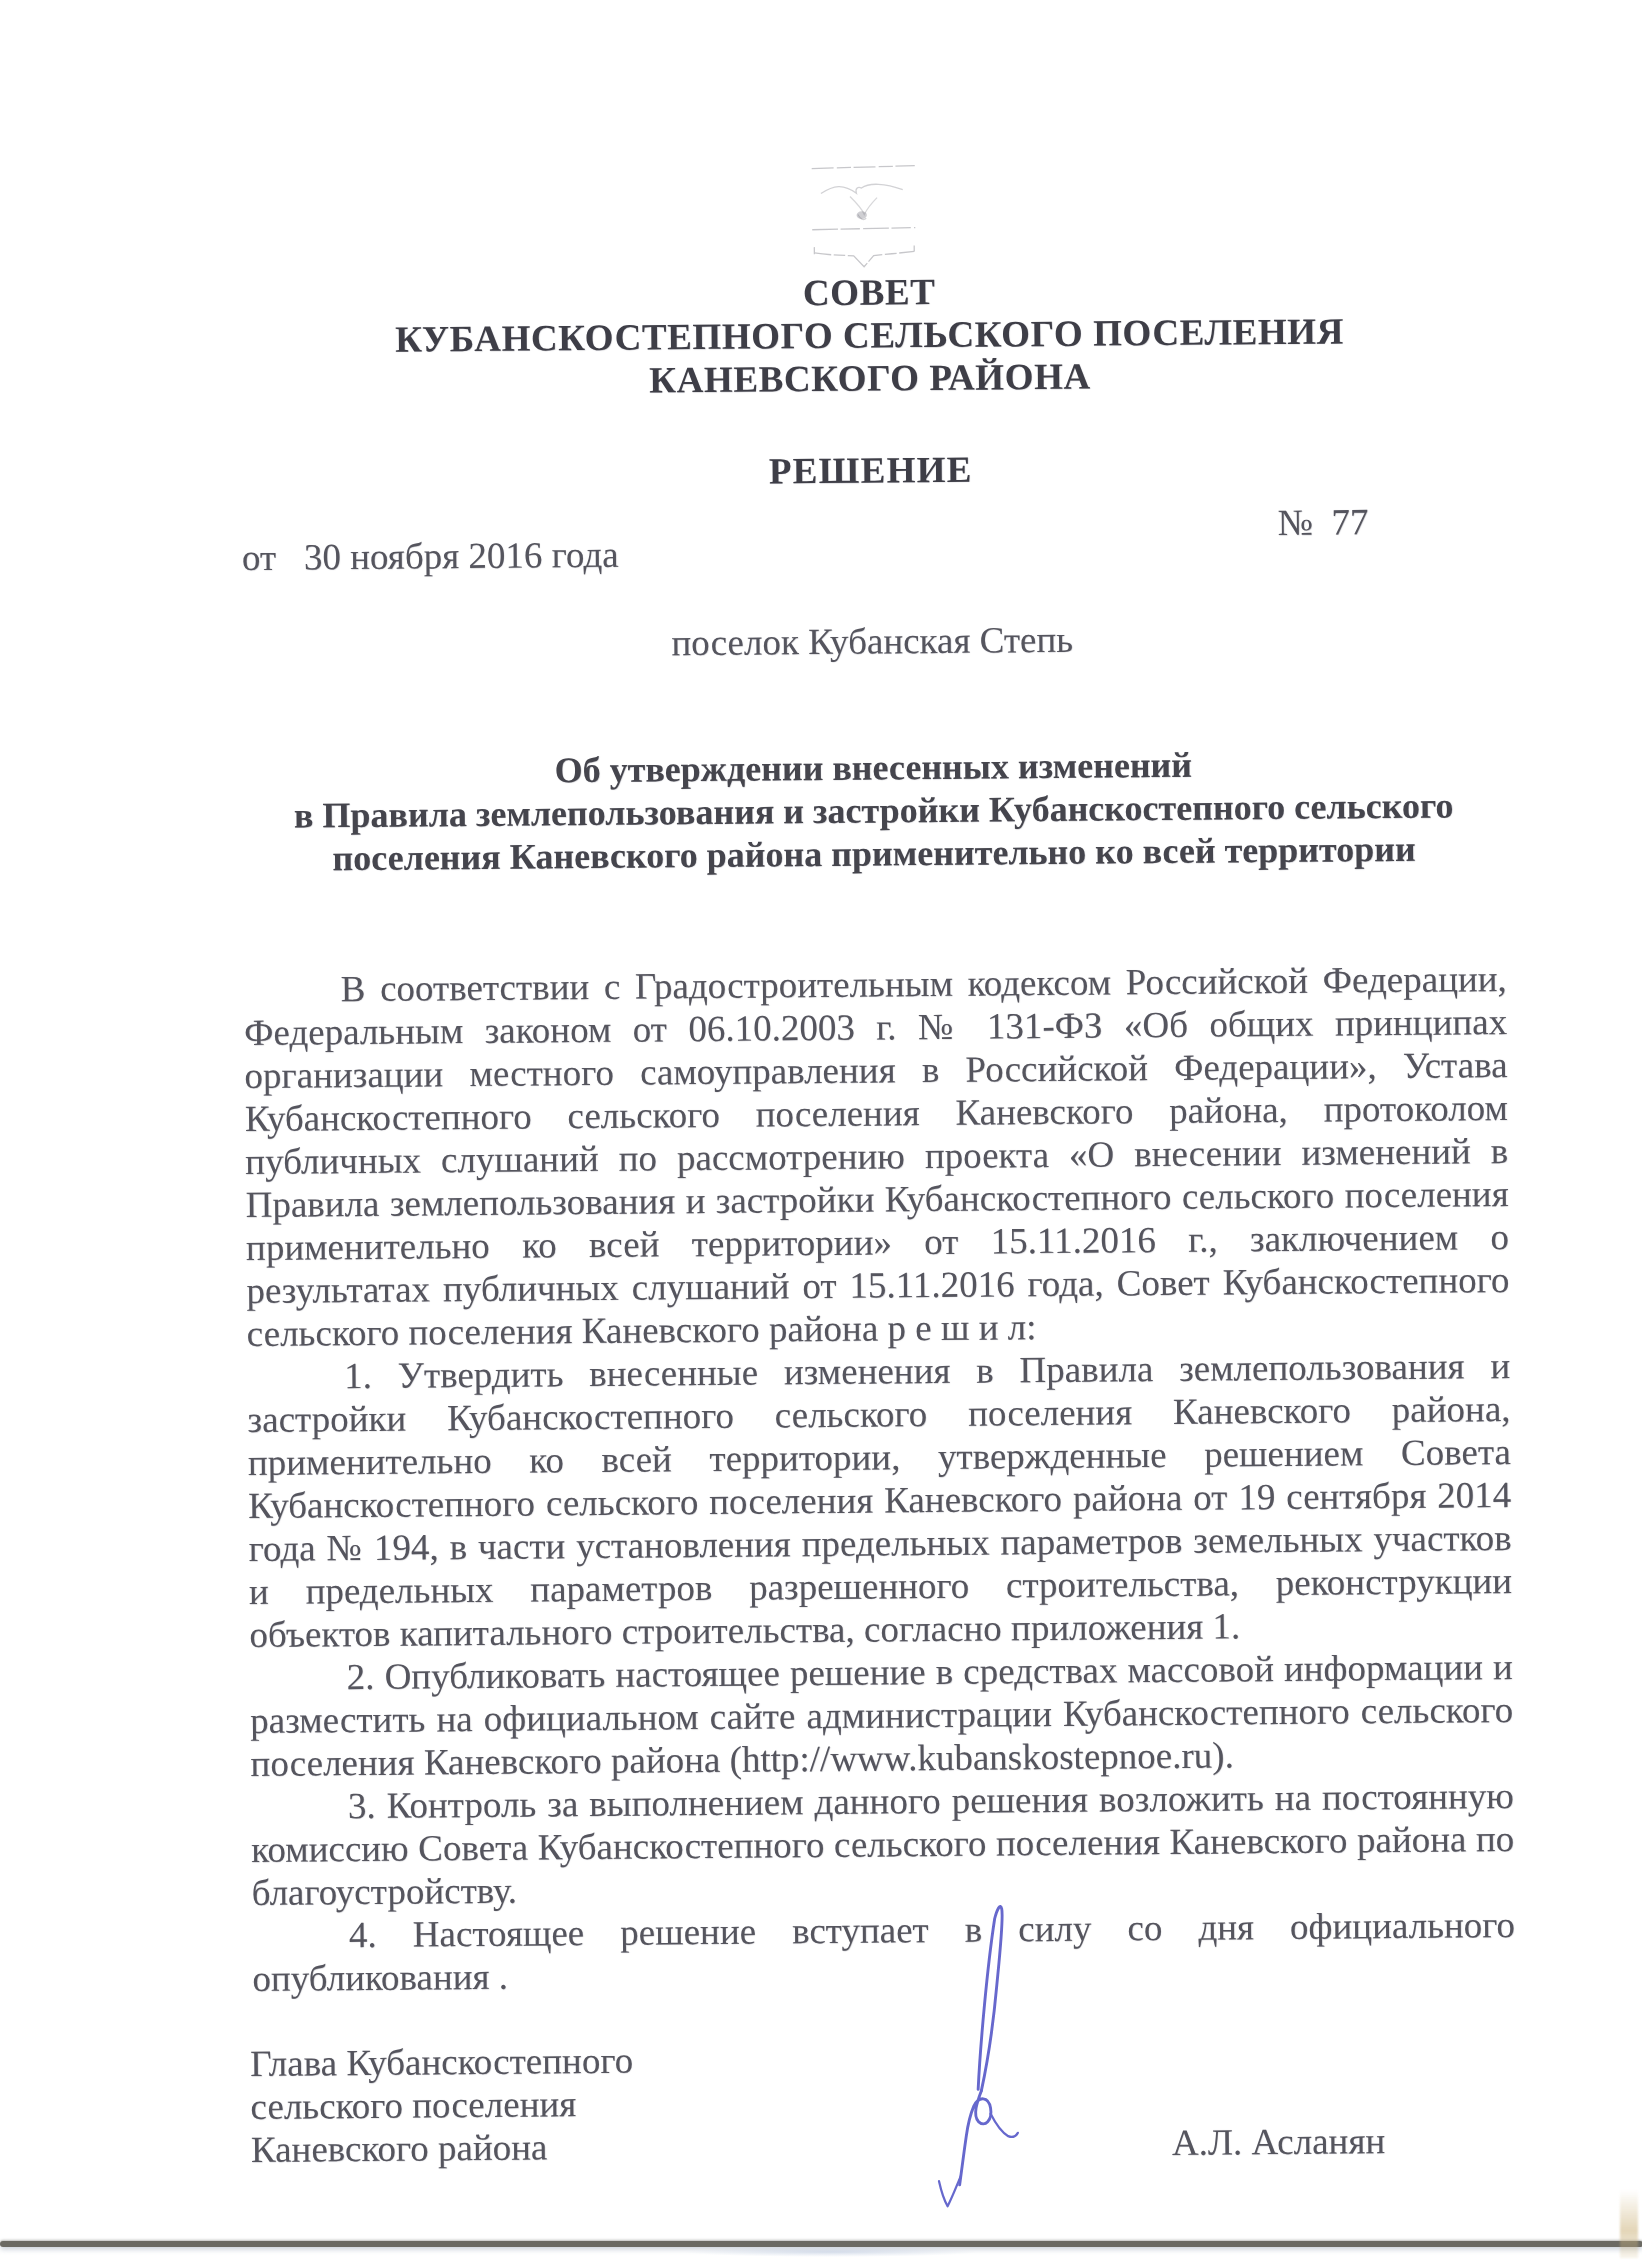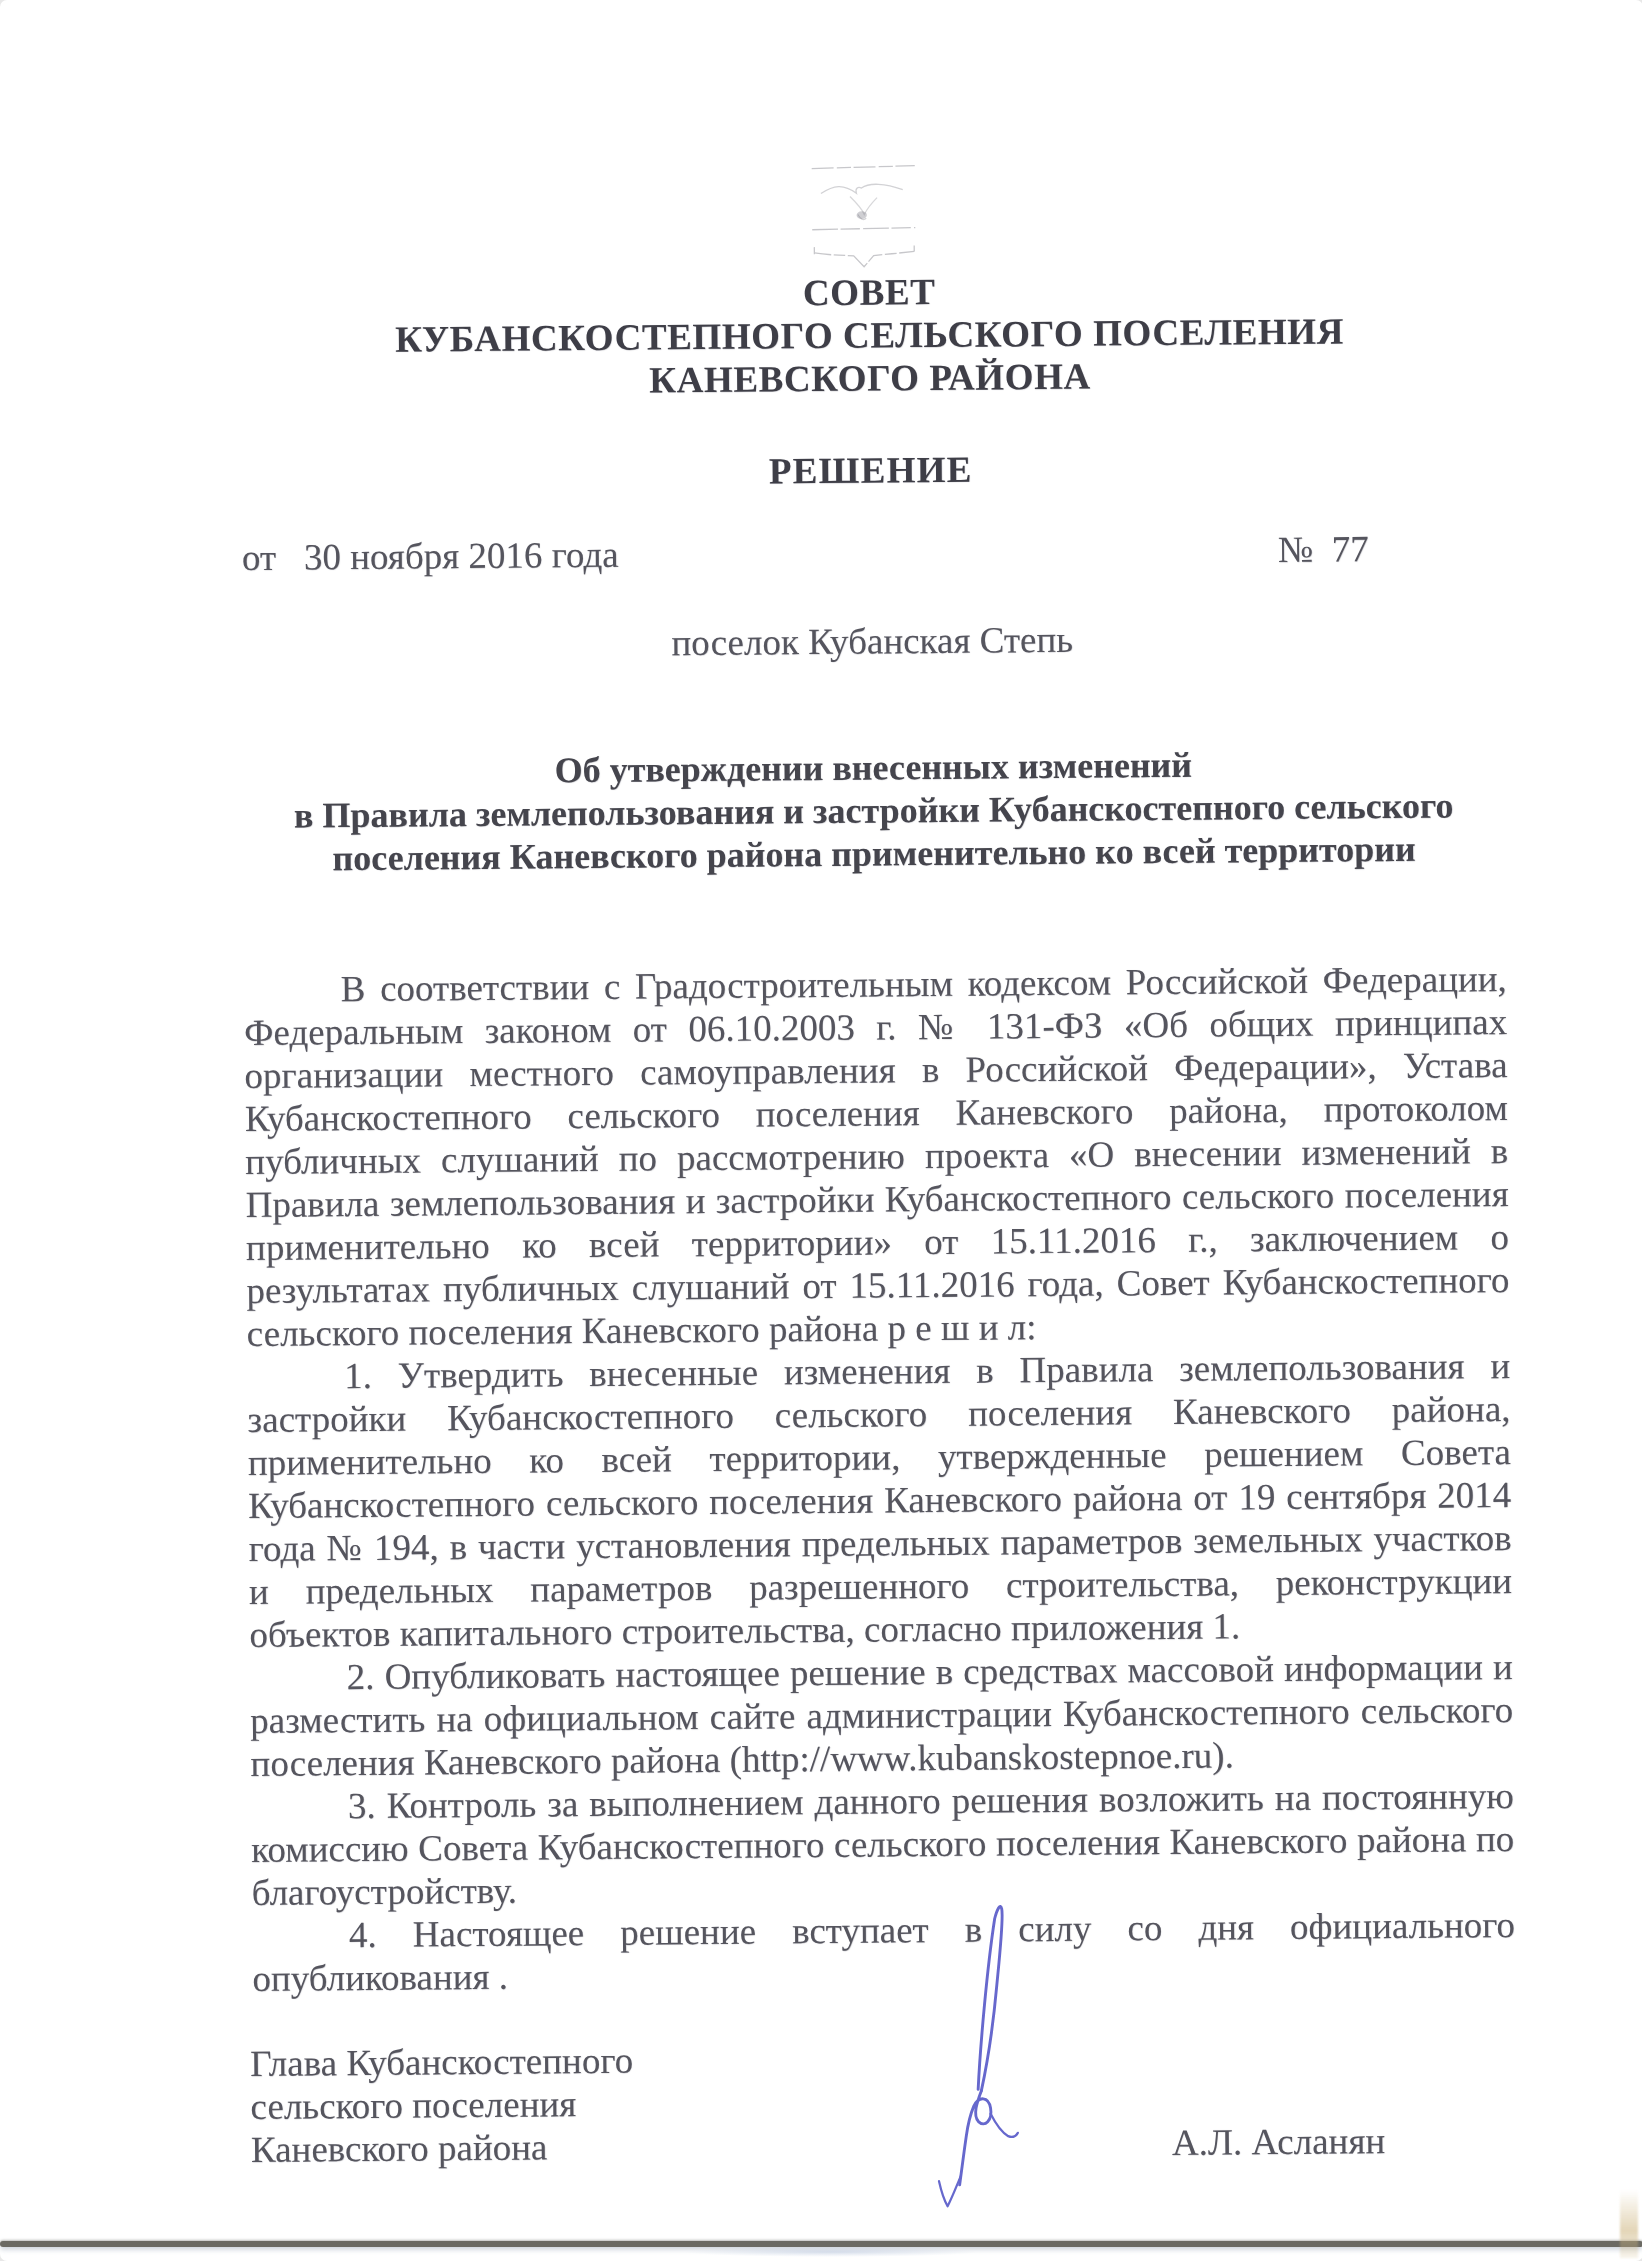--- a/index.html
+++ b/index.html
@@ -1,34 +1,33 @@
 <!DOCTYPE html>
 <html lang="ru" style="font-size:10.3px"><head>
 <meta charset="utf-8">
 <style>
   html,body{margin:0;padding:0;background:#e8e8e8;}
   .page{
     position:relative;width:1643px;height:2261px;background:#ffffff;
     overflow:hidden;font-family:"Liberation Serif","DejaVu Serif",serif;
     color:#55555e;
-    border-radius:7px;
   }
   .scan-content{
     position:absolute;left:0;top:0;width:1643px;height:2261px;
     transform:rotate(-0.5deg);transform-origin:50% 50%;
   }
   .soft{ text-shadow:0.4px 0.4px 0.8px rgba(95,95,108,0.38); }
   .col{ position:absolute;left:245px;width:1263px; }
   .center{ text-align:center; }
   .bold{ font-weight:bold;color:#3e3e47; }
 
   .org-header{ top:271px;font-size:37px;line-height:43px;letter-spacing:0.6px; }
   .doc-type{ top:449px;font-size:37px;line-height:43px;letter-spacing:1.3px; }
   .meta-date{ position:absolute;left:247px;top:531px;font-size:37px;line-height:43px;white-space:pre; }
-  .meta-number{ position:absolute;left:1283px;top:532px;font-size:37px;line-height:43px;white-space:pre;text-align:right; }
+  .meta-number{ position:absolute;left:1283px;top:505px;font-size:37px;line-height:43px;white-space:pre;text-align:right; }
   .place-line{ top:620px;font-size:37px;line-height:43px; }
   .doc-title{ top:747px;font-size:36px;line-height:43px;color:#45454d; }
   .doc-title div{ white-space:nowrap; }
 
   .body-text{ top:963px;font-size:37px;line-height:43px;text-align:justify; }
   .body-text p{ margin:0;text-indent:97px; }
   .url-underline{ text-underline-offset:5.8px; }
 
   .sig-block{ position:absolute;left:242px;top:2037px;font-size:37px;line-height:43px; }
   .sig-name{ position:absolute;left:1163px;top:2124px;font-size:37px;line-height:43px;white-space:nowrap; }

